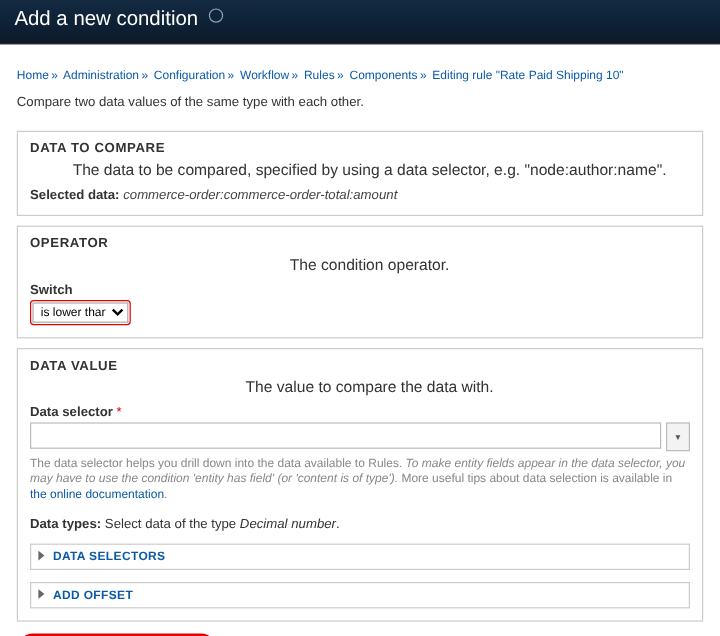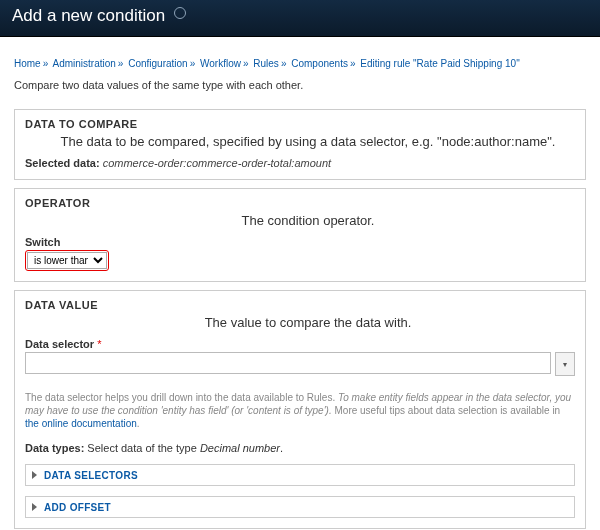--- a/index.html
+++ b/index.html
@@ -108,21 +108,21 @@
     background: #f3f3f3;
     display: flex;
     align-items: center;
     justify-content: center;
     font-size: 8px;
     color: #555;
   }
   .help {
     font-size: 10px;
     color: #888;
-    margin-top: 15px;
+    margin-top: 4px;
     line-height: 1.3em;
   }
   .help em { font-style: italic; }
   .help a { color: #0b5aa6; text-decoration: none; }
   .subline {
     font-size: 11px;
     margin-top: 12px;
   }
   .subline .em { font-style: italic; }
   .collapsible {

